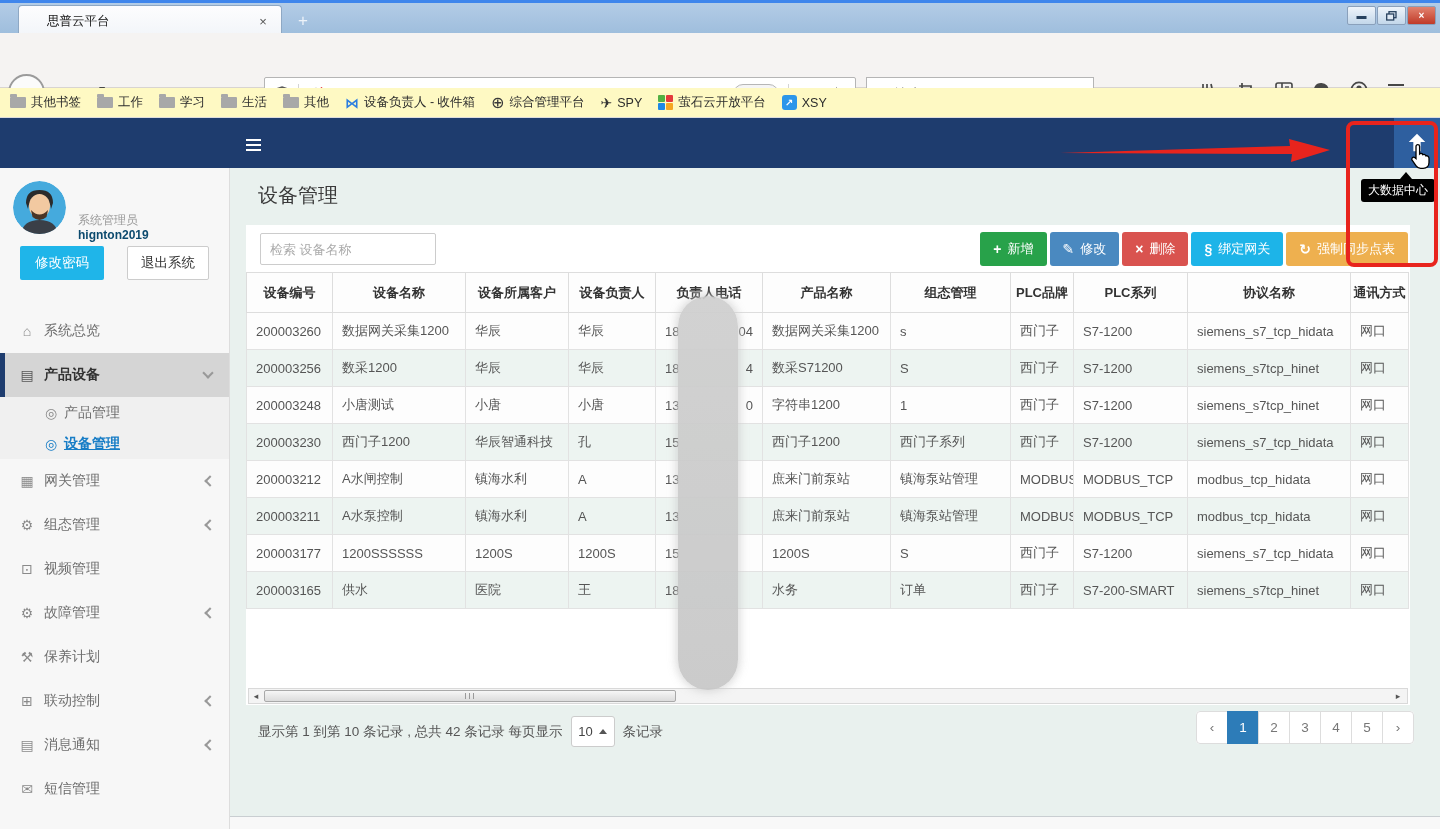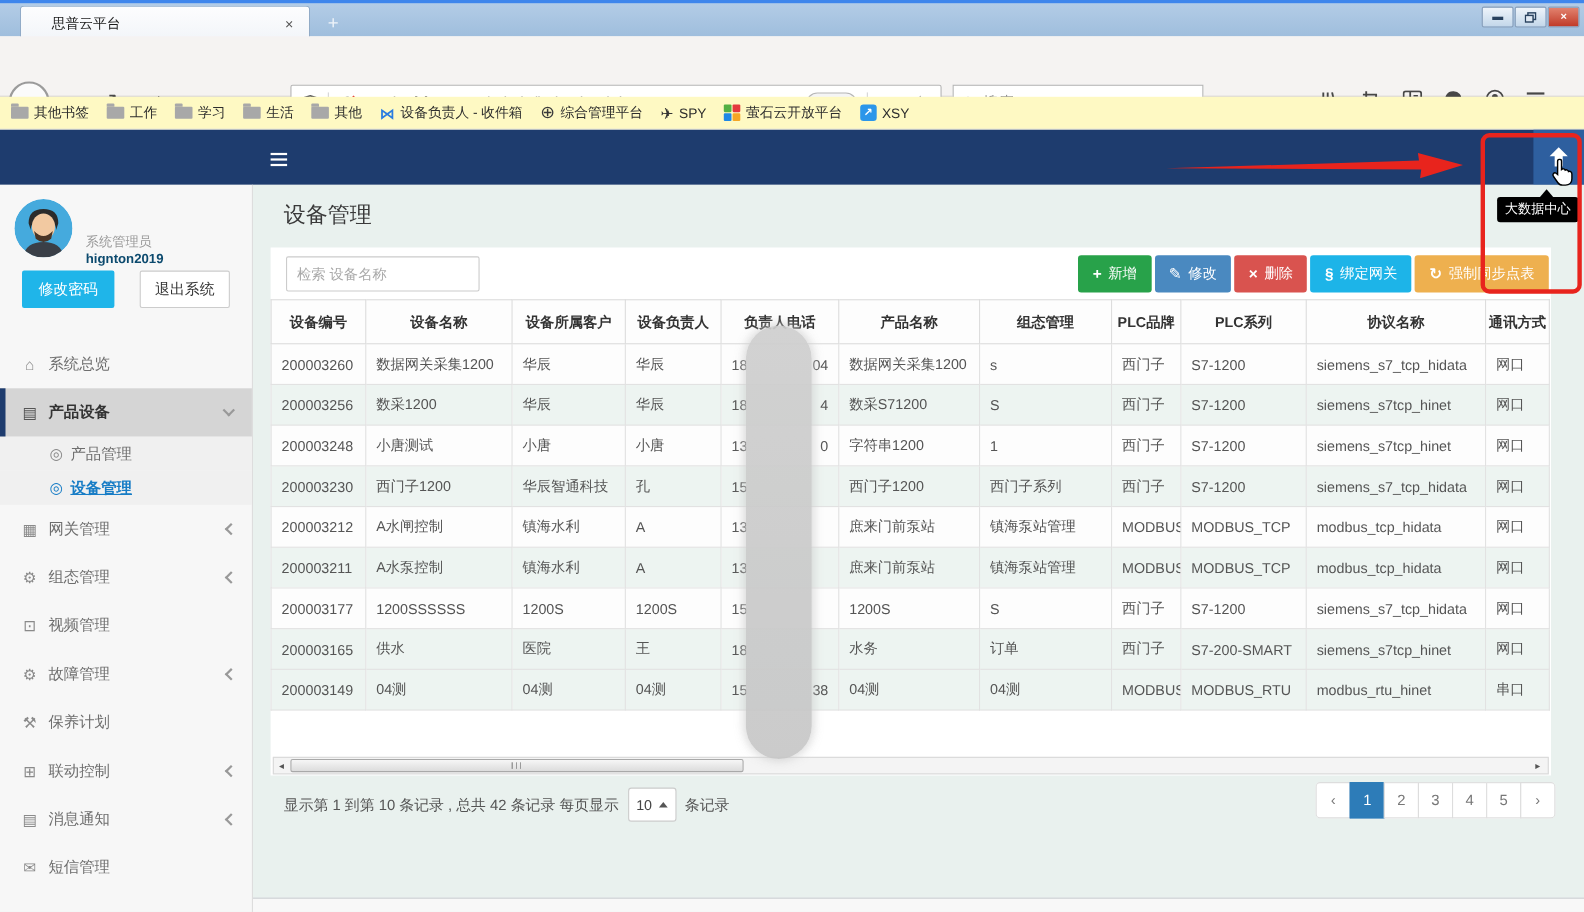--- a/index.html
+++ b/index.html
@@ -506,33 +506,20 @@
               <td>医院</td>
               <td>王</td>
               <td><span class="ph-pre">18</span></td>
               <td>水务</td>
               <td>订单</td>
               <td>西门子</td>
               <td>S7-200-SMART</td>
               <td>siemens_s7tcp_hinet</td>
               <td>网口</td>
             </tr>
-            <tr class="even">
-              <td>200003149</td>
-              <td>04测</td>
-              <td>04测</td>
-              <td>04测</td>
-              <td><span class="ph-pre">15</span><span class="ph-suf">38</span></td>
-              <td>04测</td>
-              <td>04测</td>
-              <td>MODBUS</td>
-              <td>MODBUS_RTU</td>
-              <td>modbus_rtu_hinet</td>
-              <td>串口</td>
-            </tr>
           </tbody>
       </table>
       <div id="hscroll">
         <span class="sb-arrow">◂</span>
         <div id="sb-thumb"></div>
         <span class="sb-arrow right">▸</span>
       </div>
     </div>
 
     <div id="blur-blob"></div>

